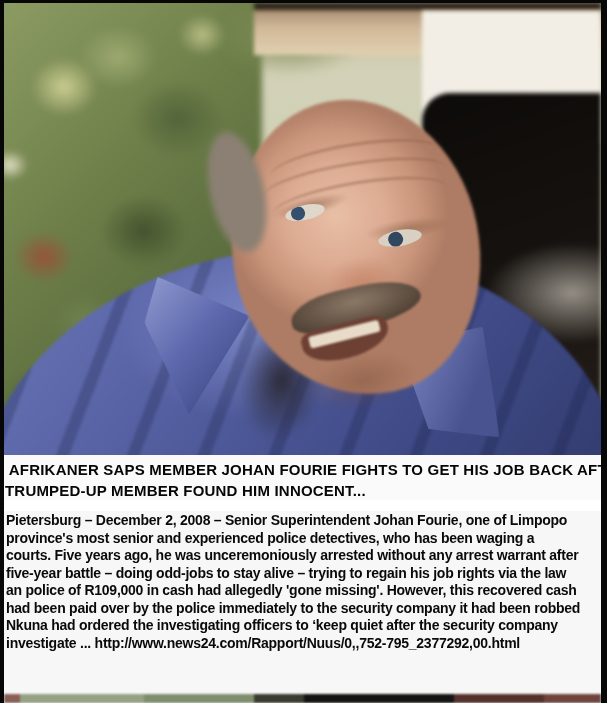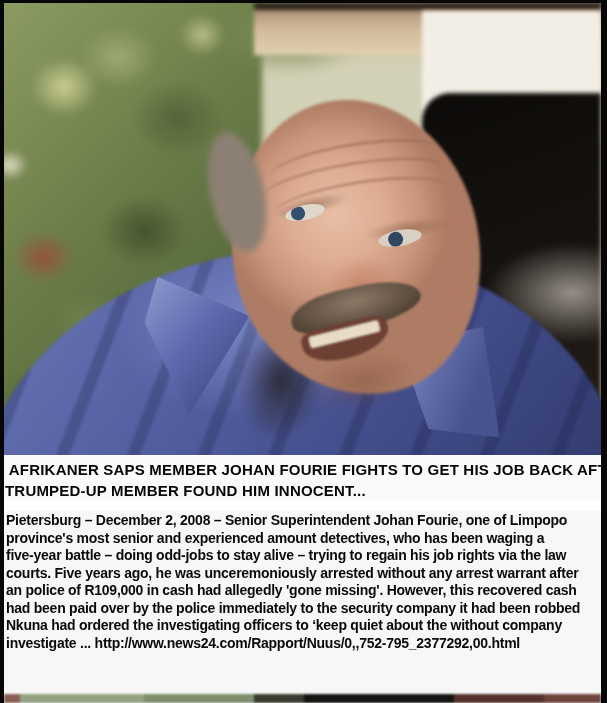--- a/index.html
+++ b/index.html
@@ -135,24 +135,24 @@
     <div class="chin-shadow"></div>
   </div>
 
   <div class="headline">
     <div class="hl-line"> AFRIKANER SAPS MEMBER JOHAN FOURIE FIGHTS TO GET HIS JOB BACK AFTER</div>
     <div class="hl-line">TRUMPED-UP MEMBER FOUND HIM INNOCENT...</div>
   </div>
 
   <div class="body-caption">
     <div class="b-line">Pietersburg – December 2, 2008 – Senior Superintendent Johan Fourie, one of Limpopo</div>
-    <div class="b-line">province's most senior and experienced amount detectives, who has been waging a</div>
+    <div class="b-line">province's most senior and experienced police detectives, who has been waging a</div>
+    <div class="b-line">courts. Five years ago, he was unceremoniously arrested without any arrest warrant after</div>
     <div class="b-line">five-year battle – doing odd-jobs to stay alive – trying to regain his job rights via the law</div>
-    <div class="b-line">courts. Five years ago, he was unceremoniously arrested without any arrest warrant after</div>
     <div class="b-line">an police of R109,000 in cash had allegedly 'gone missing'. However, this recovered cash</div>
     <div class="b-line">had been paid over by the police immediately to the security company it had been robbed</div>
-    <div class="b-line">Nkuna had ordered the investigating officers to ‘keep quiet about the without company</div>
+    <div class="b-line">Nkuna had ordered the investigating officers to ‘keep quiet after the security company</div>
     <div class="b-line">investigate ... http://www.news24.com/Rapport/Nuus/0,,752-795_2377292,00.html</div>
   </div>
 
   <div class="bottom-strip"></div>
 
 </div>
 
 </body></html>

